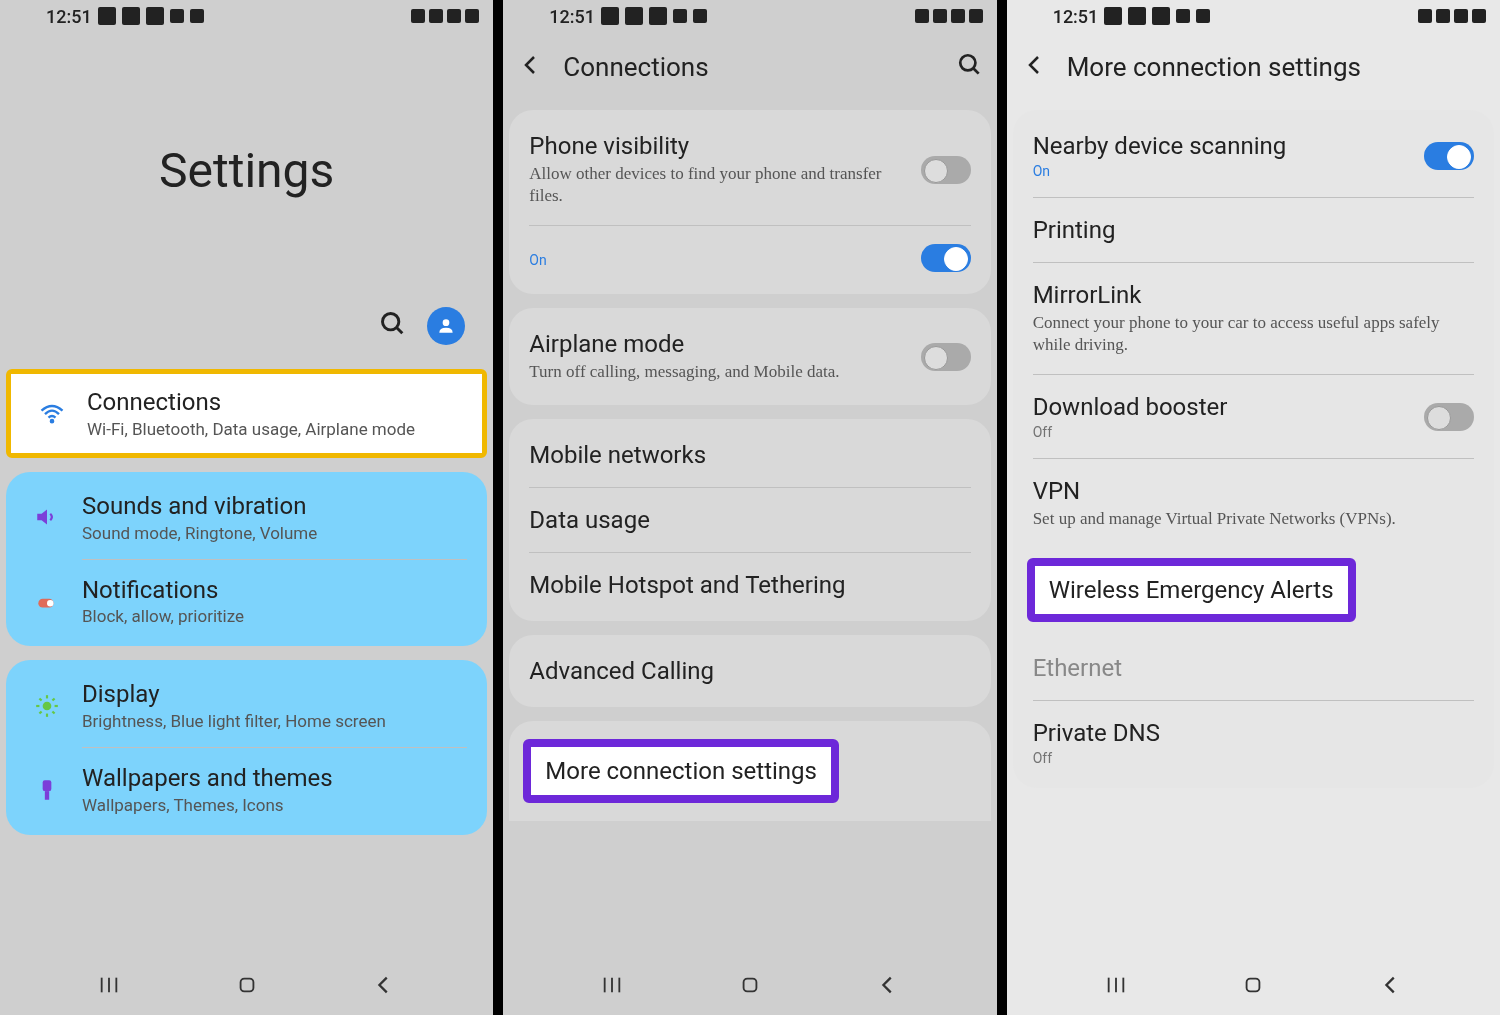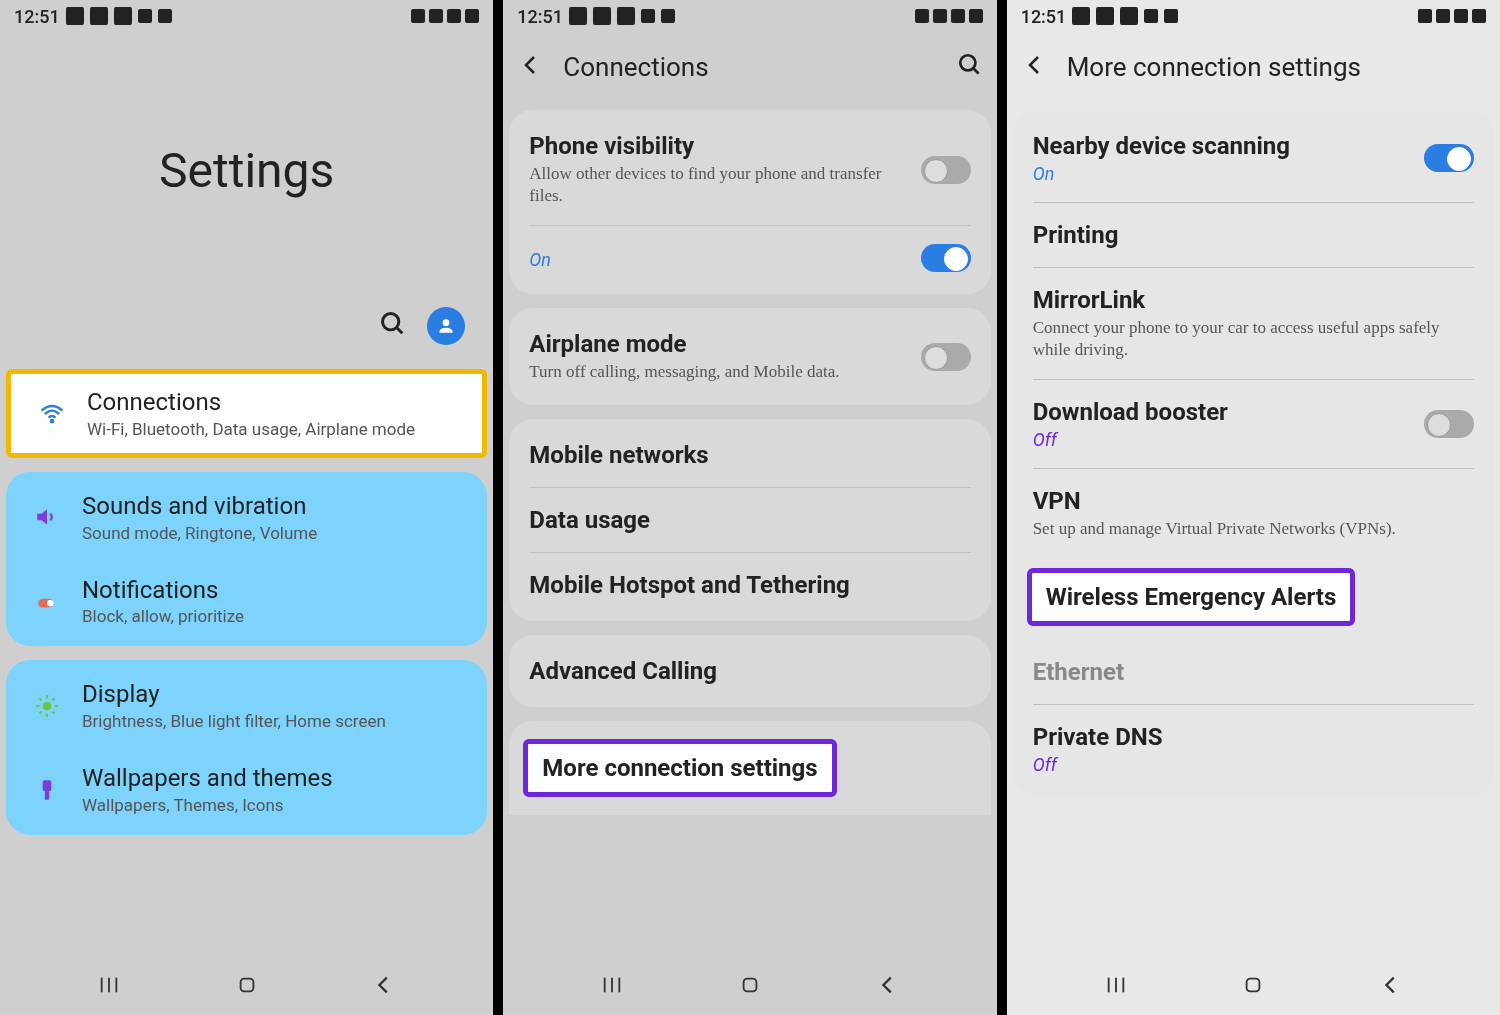--- a/index.html
+++ b/index.html
@@ -1,21 +1,21 @@
 <!DOCTYPE html>
 <html><head>
 <meta charset="utf-8">
 <style>
   * { box-sizing: border-box; margin: 0; padding: 0; font-family: -apple-system, BlinkMacSystemFont, 'Segoe UI', Roboto, sans-serif; }
   body { background: #000; display: flex; gap: 10px; padding: 0; width: 1500px; height: 1015px; }
   .phone { flex: 1; background: #cfcfcf; display: flex; flex-direction: column; position: relative; overflow: hidden; }
   
   
   .status-bar { height: 32px; display: flex; align-items: center; justify-content: space-between; padding: 0 14px; font-size: 18px; font-weight: 500; color: #222; }
-  .status-left { display: flex; align-items: center; gap: 6px; }
+  .status-left { display: flex; align-items: center; gap: 6px; margin-left: 32px; }
   .status-right { display: flex; align-items: center; gap: 4px; }
   .status-icon { width: 18px; height: 18px; background: #222; border-radius: 2px; }
   .status-icon.sm { width: 14px; height: 14px; }
   
   
   .settings-title { font-size: 48px; font-weight: 400; color: #222; text-align: center; margin-top: 110px; margin-bottom: 108px; }
   .search-row { display: flex; align-items: center; justify-content: flex-end; gap: 20px; padding: 0 28px 24px; }
   .search-icon svg { width: 28px; height: 28px; }
   .avatar { width: 38px; height: 38px; border-radius: 50%; background: #2a7de1; display: flex; align-items: center; justify-content: center; }
   .avatar svg { width: 20px; height: 20px; fill: #fff; }
@@ -35,36 +35,36 @@
   
   .page-header { display: flex; align-items: center; padding: 20px 14px 20px 16px; }
   .back-btn svg { width: 24px; height: 24px; }
   .page-title { font-size: 26px; color: #222; margin-left: 20px; font-weight: 400; }
   .header-search { margin-left: auto; }
   .header-search svg { width: 26px; height: 26px; }
   
   .content { flex: 1; overflow: hidden; padding: 8px 6px 0; }
   .row2 { display: flex; align-items: center; padding: 18px 0; }
   .row2-text { flex: 1; }
-  .row2-title { font-size: 24px; color: #222; font-weight: 700; }
+  .row2-title { font-size: 24px; color: #222; font-weight: 400; }
   .row2-sub { font-size: 17px; color: #555; margin-top: 3px; line-height: 1.3; font-family: Liberation Serif, serif; }
-  .row2-status { font-size: 18px; color: #2a7de1; margin-top: 3px; font-style: italic; }
-  .row2-status.off { color: #6d28d9; }
+  .row2-status { font-size: 14px; color: #2a7de1; margin-top: 3px; }
+  .row2-status.off { color: #737373; }
   
   .toggle { width: 50px; height: 28px; border-radius: 14px; background: #aaa; position: relative; flex-shrink: 0; margin-left: 10px; }
   .toggle::after { content: ''; position: absolute; width: 22px; height: 22px; border-radius: 50%; background: #ddd; top: 3px; left: 3px; border: 1px solid #999; }
   .toggle.on { background: #2a7de1; }
   .toggle.on::after { left: auto; right: 3px; background: #fff; border-color: #fff; }
   
   .card2 { background: #d9d9d9; border-radius: 24px; margin-bottom: 14px; padding: 4px 20px; }
   .divider2 { height: 1px; background: #c0c0c0; }
   
   .disabled-text { color: #888; }
   
-  .highlight2 { border: 5px solid #6d28d9; border-radius: 6px; background: #fff; display: inline-block; padding: 10px 14px; margin: 6px -6px; }
+  .highlight2 { border: 8px solid #6d28d9; border-radius: 6px; background: #fff; display: inline-block; padding: 10px 14px; margin: 6px -6px; }
   .highlight2 .row2-title { color: #222; }
   
   
   .nav-bar { height: 56px; display: flex; align-items: center; justify-content: space-around; padding: 0 40px; }
   .nav-bar svg { width: 22px; height: 22px; }
   
   .card3 { background: #e6e6e6; border-radius: 24px; margin-bottom: 14px; padding: 4px 20px; }
 </style>
 </head>
 <body>

